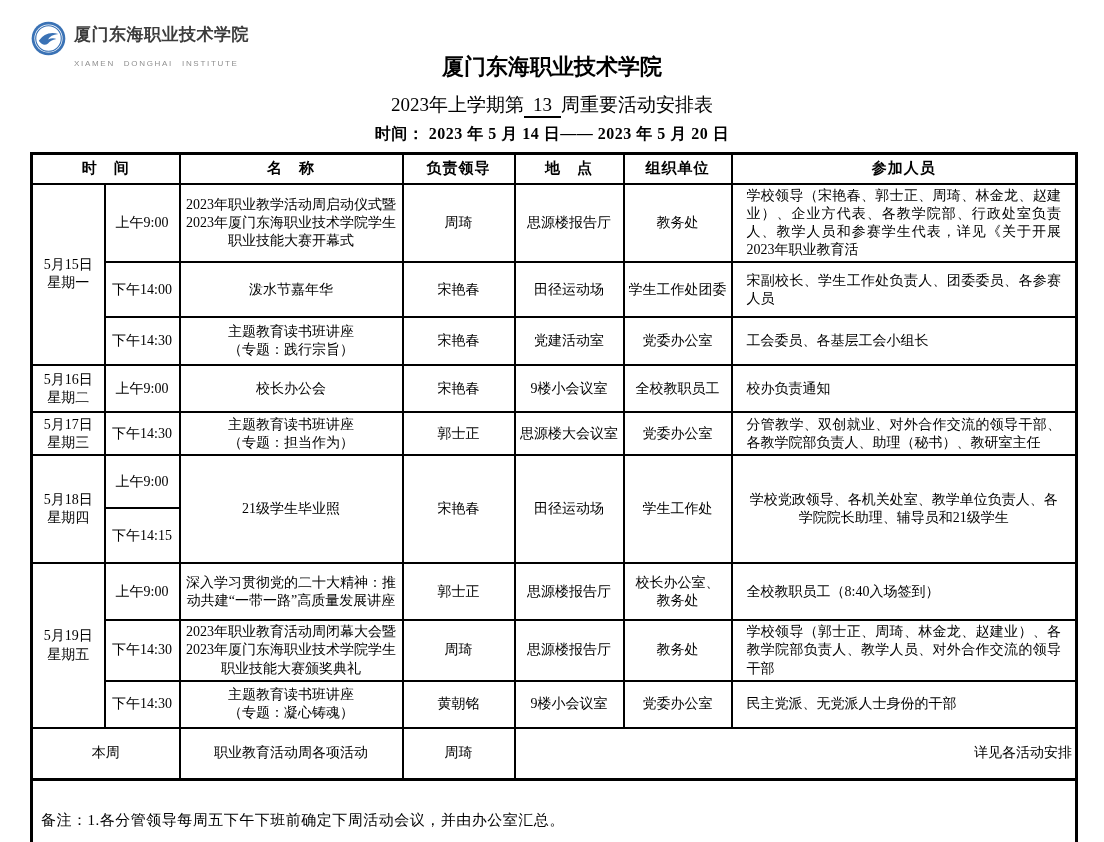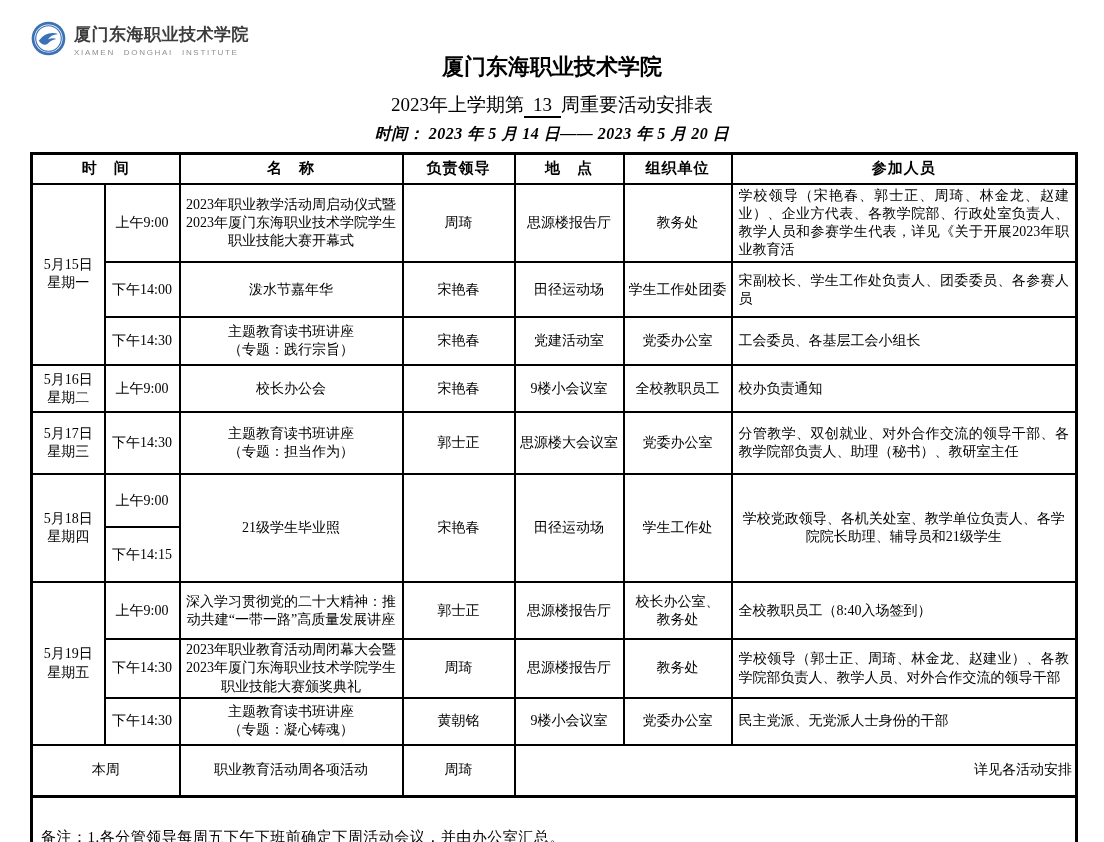--- a/index.html
+++ b/index.html
@@ -13,45 +13,45 @@
 
   
   .logo { position:absolute; left:30px; top:20px; display:flex; align-items:flex-start; gap:7px; }
   .logo-emblem { width:37px; height:37px; flex:0 0 auto; }
   .logo-text { padding-top:3px; }
   .logo-cn {
     font-size:17px; font-weight:bold; color:#3c3c3c; letter-spacing:0.5px;
     font-family:"Liberation Serif","DejaVu Serif",serif;
   }
   .logo-en {
-    margin-top:2px; font-size:8px; color:#8f8f8f; letter-spacing:1.7px; word-spacing:5px;
+    margin-top:13px; font-size:8px; color:#8f8f8f; letter-spacing:1.7px; word-spacing:5px;
     font-family:"Liberation Sans","DejaVu Sans",sans-serif;
   }
 
   
   .title    { position:absolute; top:52px;  left:0; width:100%; text-align:center; font-size:22px; font-weight:bold; }
   .subtitle { position:absolute; top:92px;  left:0; width:100%; text-align:center; font-size:19px; font-weight:normal; }
   .subtitle .week { display:inline-block; padding:0 9px; border-bottom:2px solid #000; line-height:1.15; }
-  .dateline { position:absolute; top:124px; left:0; width:100%; text-align:center; font-size:16px; font-weight:bold; letter-spacing:0.5px;font-style:italic; }
+  .dateline { position:absolute; top:124px; left:0; width:100%; text-align:center; font-size:16px; font-weight:bold; letter-spacing:0.5px; }
 
   
   table.schedule {
     position:absolute; left:30px; top:152px; width:1045px;
     border-collapse:collapse; table-layout:fixed;
     border:3px solid #000;
   }
   .schedule th, .schedule td {
     border:2px solid #000;
     text-align:center; vertical-align:middle;
     font-size:14px; line-height:1.3;
     padding:1px 3px; overflow:hidden;
     white-space:pre-line;
   }
   .schedule th { font-size:15px; font-weight:bold; padding:3px 2px; letter-spacing:1px;margin-top:19px; }
-  td.part { text-align:justify; text-align-last:left; padding:2px 6px; }
+  td.part { text-align:justify; text-align-last:left; padding:2px 14px; }
   td.part-center { text-align:center; text-align-last:center; }
   td.detail-merged { text-align:right; }
   td.notes-cell {
     border-top:3px solid #000;
     text-align:left; vertical-align:middle;
     padding:5px 8px;
     font-size:15px;
   }
   .note-line { line-height:1.95; letter-spacing:0.5px; }
 </style>
@@ -132,21 +132,21 @@
       <td>5月16日
 星期二</td>
       <td>上午9:00</td>
       <td>校长办公会</td>
       <td>宋艳春</td>
       <td>9楼小会议室</td>
       <td>全校教职员工</td>
       <td class="part">校办负责通知</td>
     </tr>
 
-    <tr style="height:62px">
+    <tr style="height:43px">
       <td>5月17日
 星期三</td>
       <td>下午14:30</td>
       <td>主题教育读书班讲座
 （专题：担当作为）</td>
       <td>郭士正</td>
       <td>思源楼大会议室</td>
       <td>党委办公室</td>
       <td class="part">分管教学、双创就业、对外合作交流的领导干部、各教学院部负责人、助理（秘书）、教研室主任</td>
     </tr>

